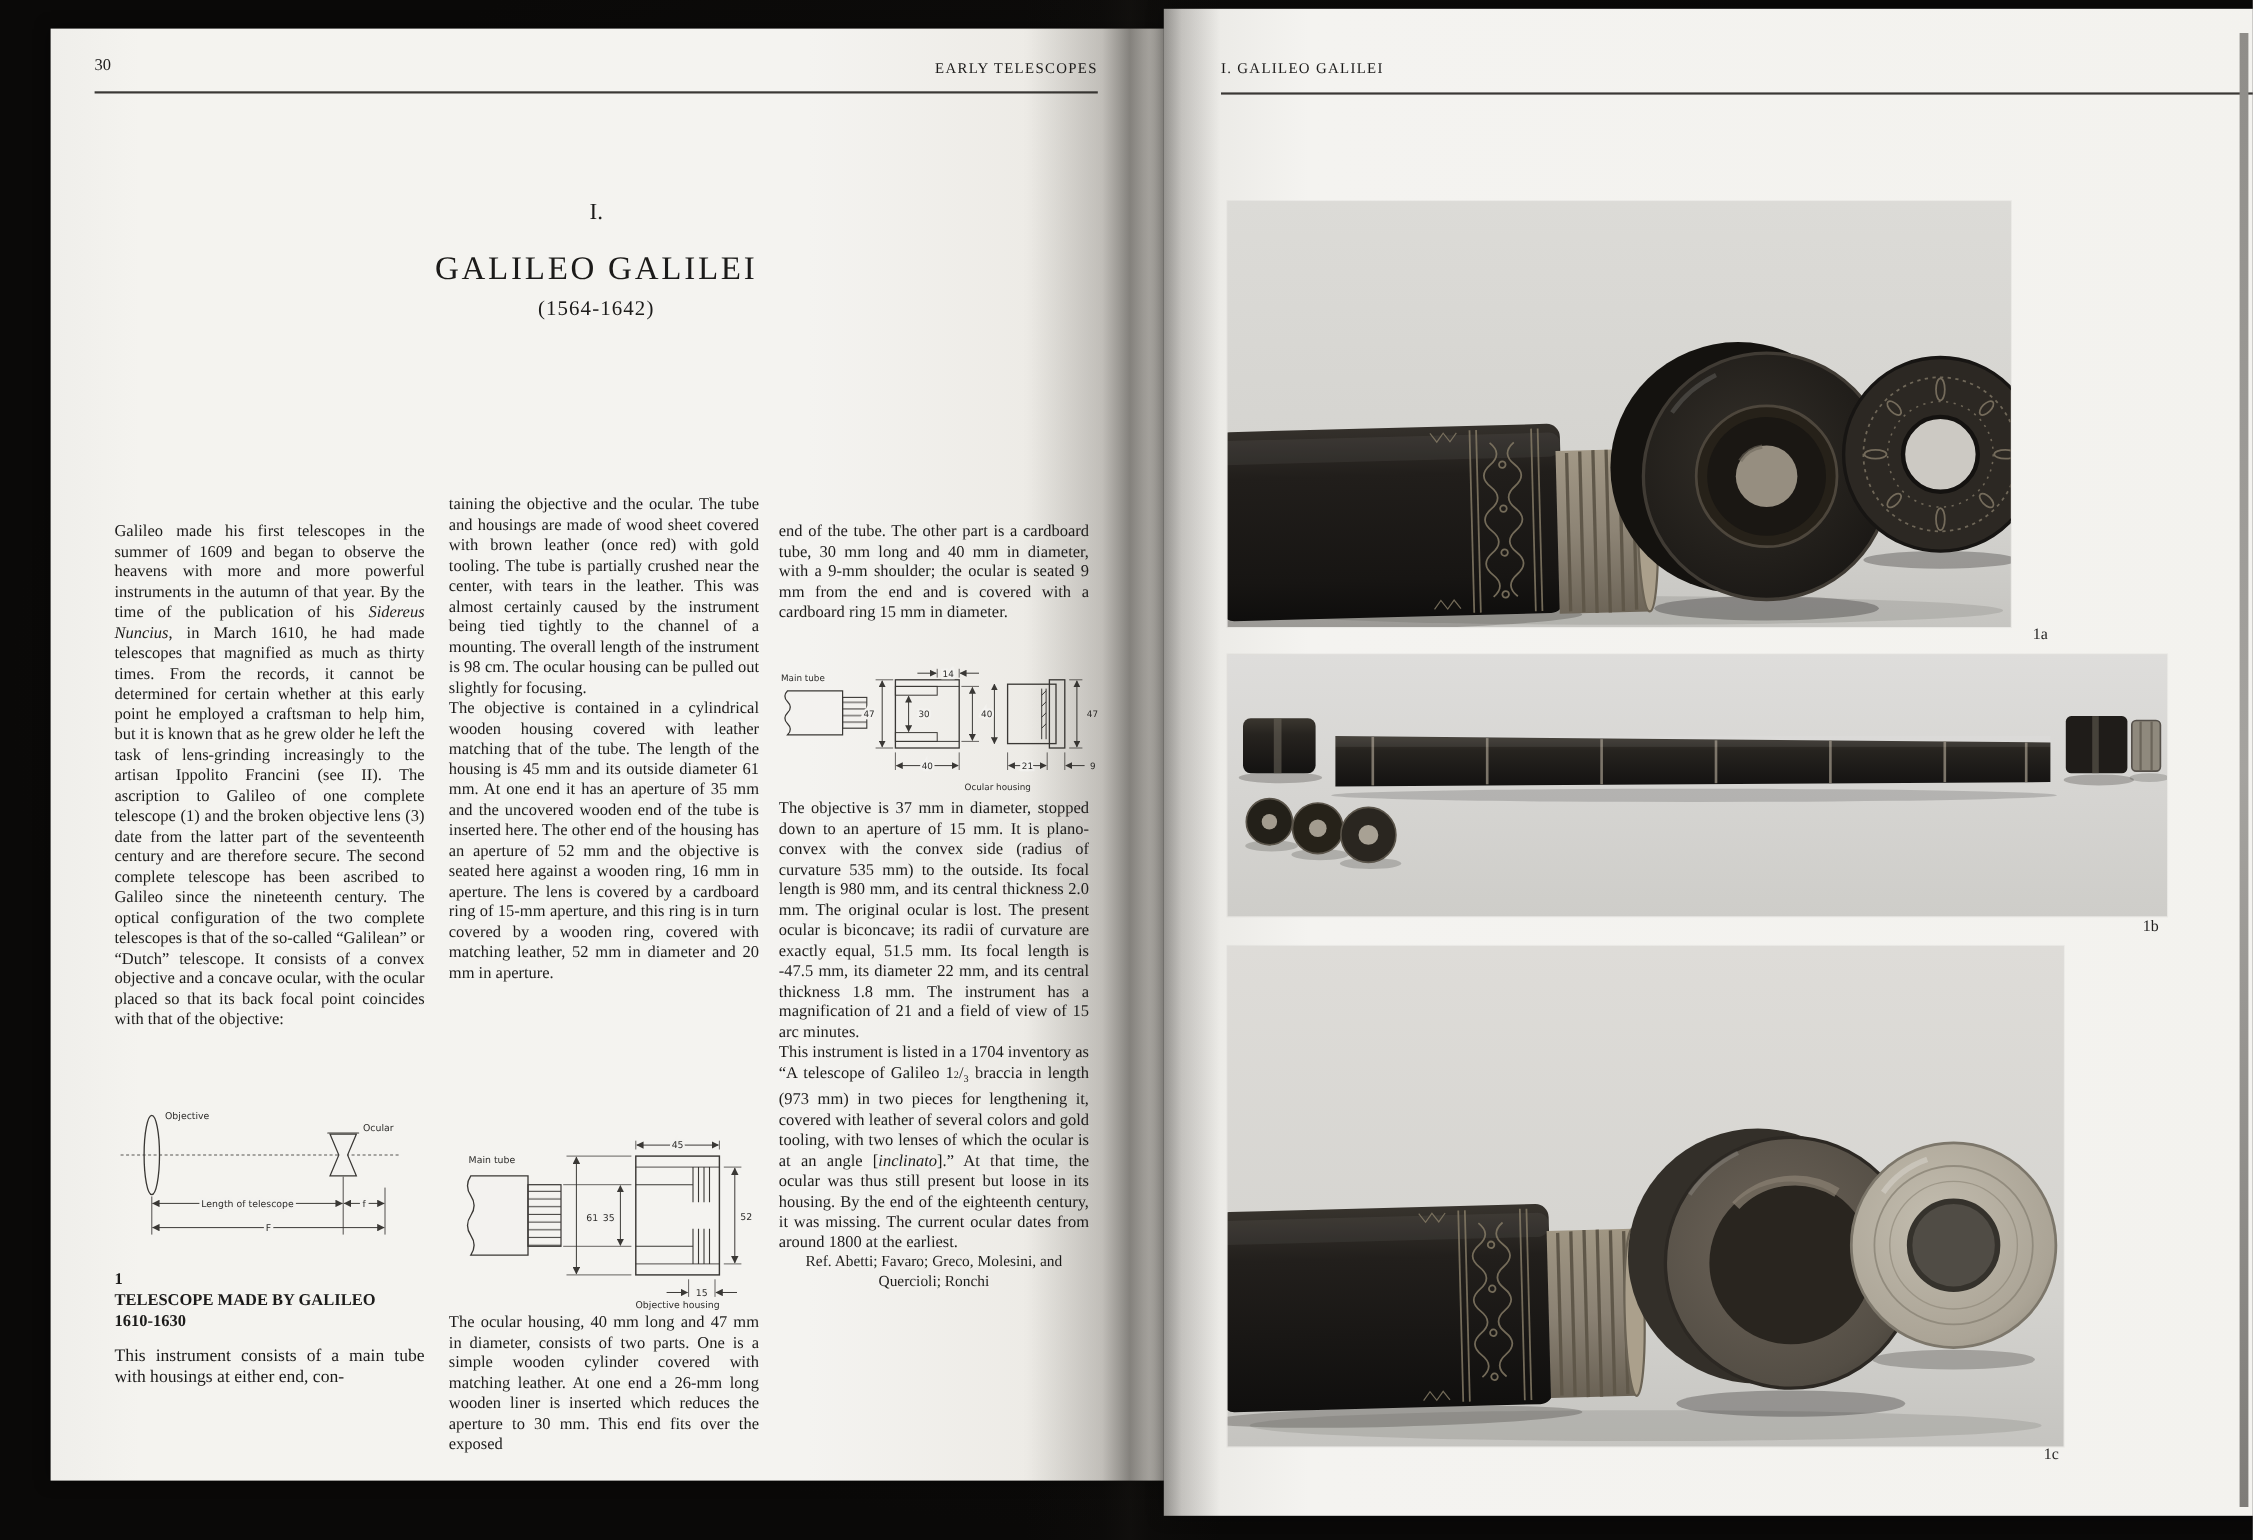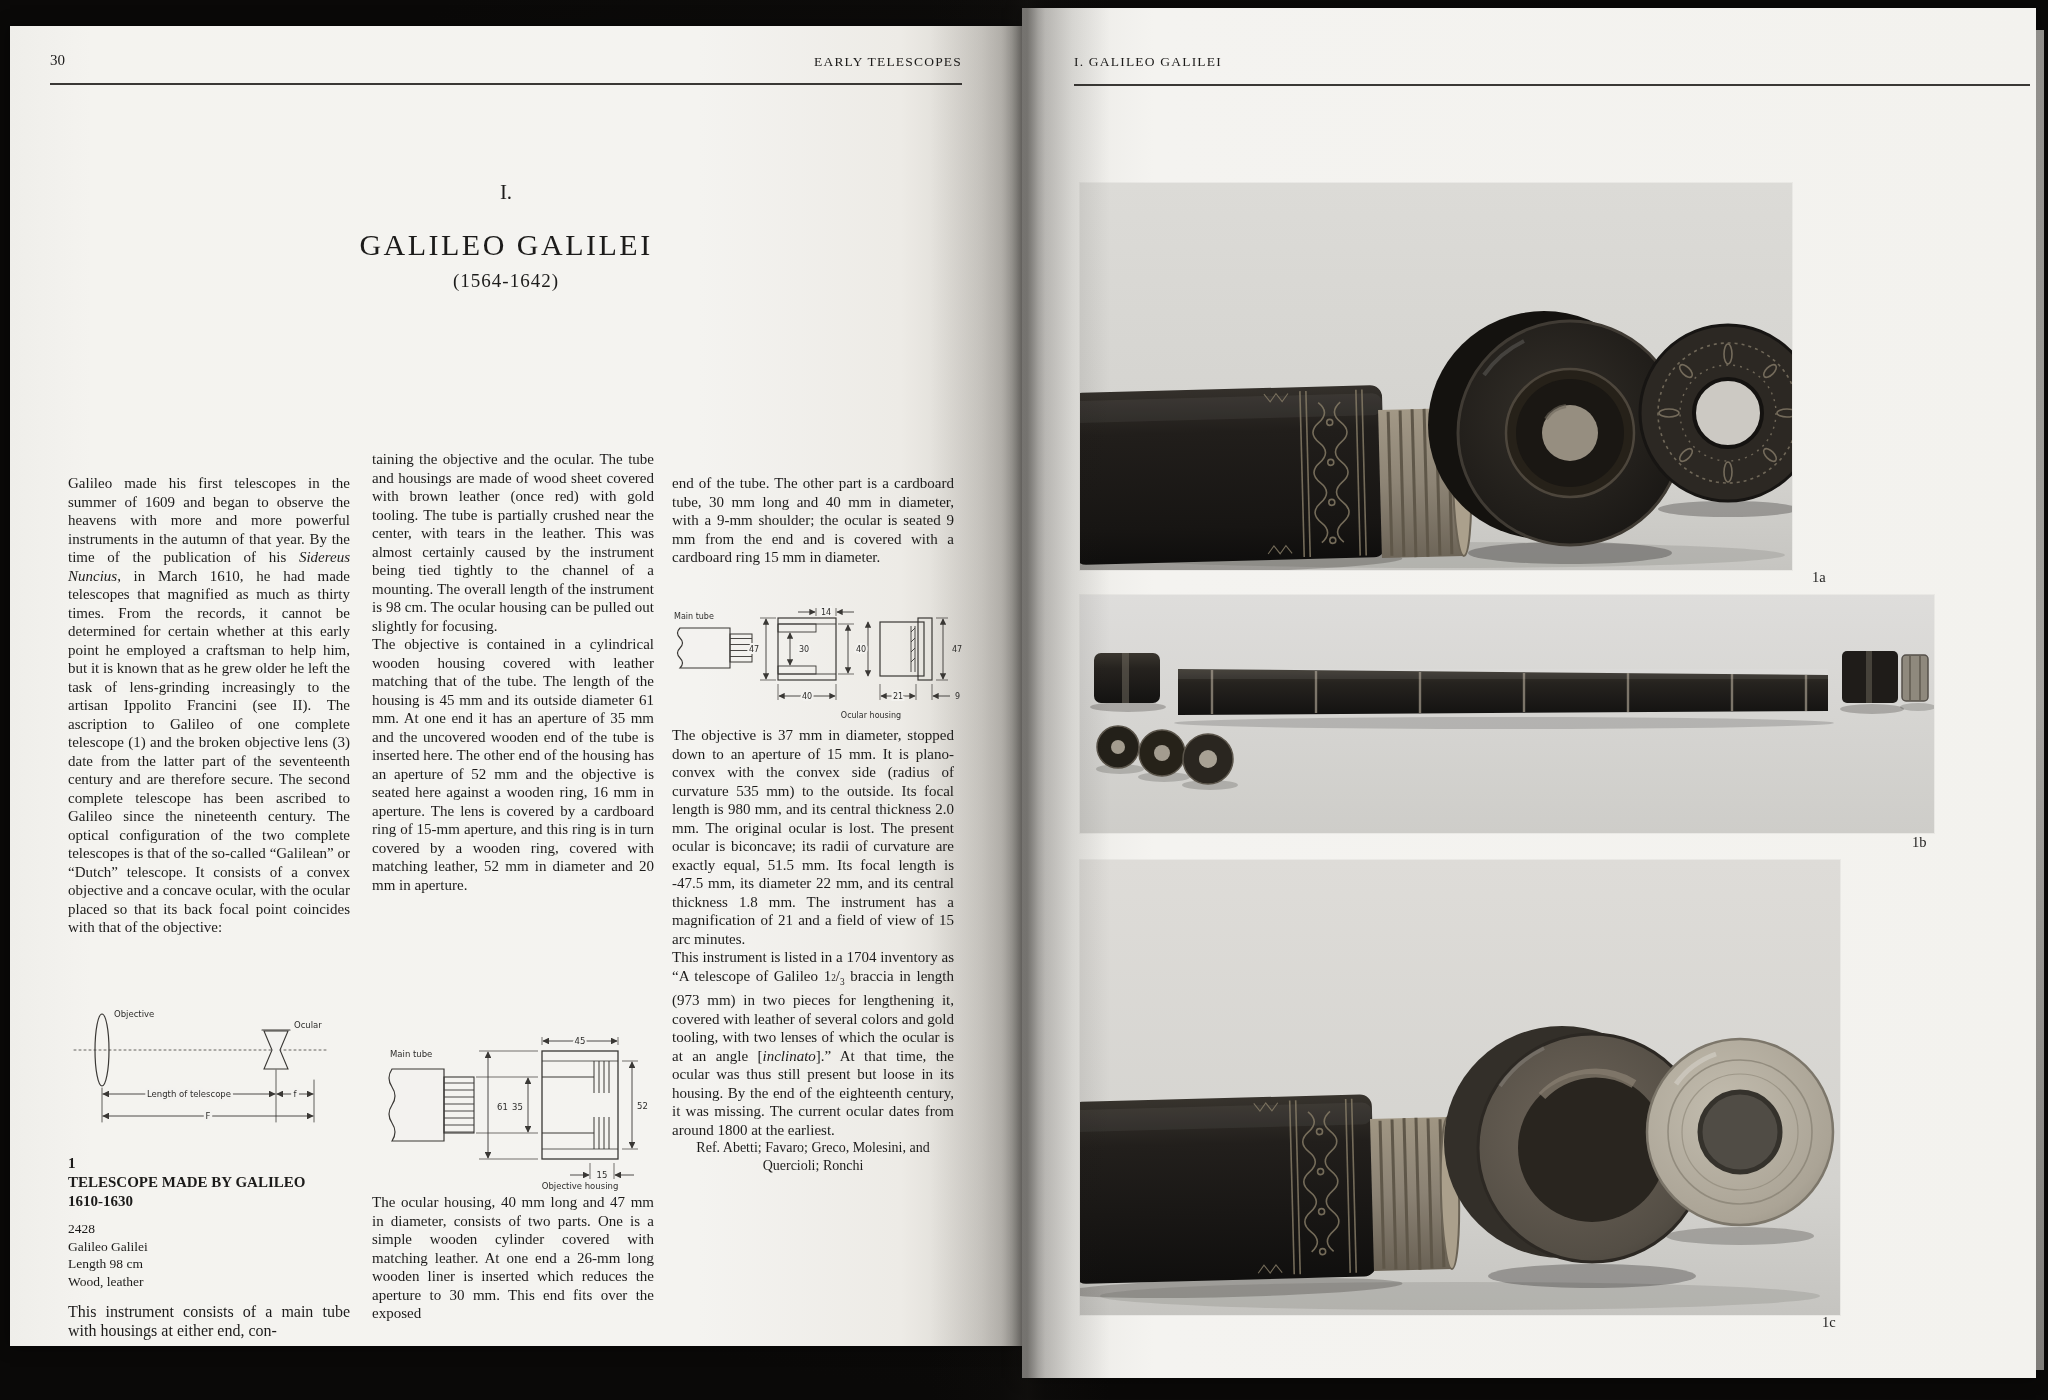--- a/index.html
+++ b/index.html
@@ -1,21 +1,21 @@
 <!DOCTYPE html>
 <html><head>
 <meta charset="utf-8">
 <style>
   html,body{margin:0;padding:0;}
   body{
     width:2048px;height:1400px;position:relative;overflow:hidden;
     background:radial-gradient(ellipse at 50% 45%, #151311 0%, #0a0908 70%);
     font-family:"Liberation Serif","DejaVu Serif",serif;color:#1c1b1a;
   }
-  .page{position:absolute;}
+  .page{position:absolute;margin-left:36px;}
   #page-left{
     left:10px;top:26px;width:1012px;height:1320px;
     background:linear-gradient(90deg,#efeeea 0%,#f4f3ef 8%,#f4f3f0 68%,#edebe6 88%,#d8d5cf 96%,#bcb9b3 100%);
     box-shadow:0 0 14px rgba(0,0,0,.5);
   }
   #page-right{
     left:1022px;top:8px;width:1014px;height:1370px;
     background:linear-gradient(90deg,#a9a7a3 0%,#d6d4d0 1.6%,#ecebe7 5%,#f4f3f0 13%,#f3f2ee 100%);
     box-shadow:0 0 14px rgba(0,0,0,.5);
   }
@@ -83,26 +83,20 @@
         <line x1="37" y1="112" x2="247" y2="112" stroke="#3a3835" stroke-width="0.9" marker-start="url(#arO)" marker-end="url(#arO)"></line>
         <text x="142" y="115" text-anchor="middle" paint-order="stroke" stroke="#f3f2ef" stroke-width="5">F</text>
       </g>
     </svg>
   </div>
 
   <div class="abs" style="left:58px;top:1128px;width:282px;">
     <div class="cat-head">1</div>
     <div class="cat-head">TELESCOPE MADE BY GALILEO</div>
     <div class="cat-head">1610-1630</div>
-    <div class="cat-meta">
-      <div>2428</div>
-      <div>Galileo Galilei</div>
-      <div>Length 98 cm</div>
-      <div>Wood, leather</div>
-    </div>
     <p class="cat-intro">This instrument consists of a main tube with housings at either end, con-</p>
   </div>
 
   <div class="col" style="left:362px;top:424px;">
     <p>taining the objective and the ocular. The tube and housings are made of wood sheet covered with brown leather (once red) with gold tooling. The tube is partially crushed near the center, with tears in the leather. This was almost certainly caused by the instrument being tied tightly to the channel of a mounting. The overall length of the instrument is 98 cm. The ocular housing can be pulled out slightly for focusing.</p>
     <p>The objective is contained in a cylindrical wooden housing covered with leather matching that of the tube. The length of the housing is 45 mm and its outside diameter 61 mm. At one end it has an aperture of 35 mm and the uncovered wooden end of the tube is inserted here. The other end of the housing has an aperture of 52 mm and the objective is seated here against a wooden ring, 16 mm in aperture. The lens is covered by a cardboard ring of 15-mm aperture, and this ring is in turn covered by a wooden ring, covered with matching leather, 52 mm in diameter and 20 mm in aperture.</p>
   </div>
 
   <div class="diagram" style="left:356px;top:1005px;">
     <svg width="292" height="160" viewBox="0 0 292 160">

